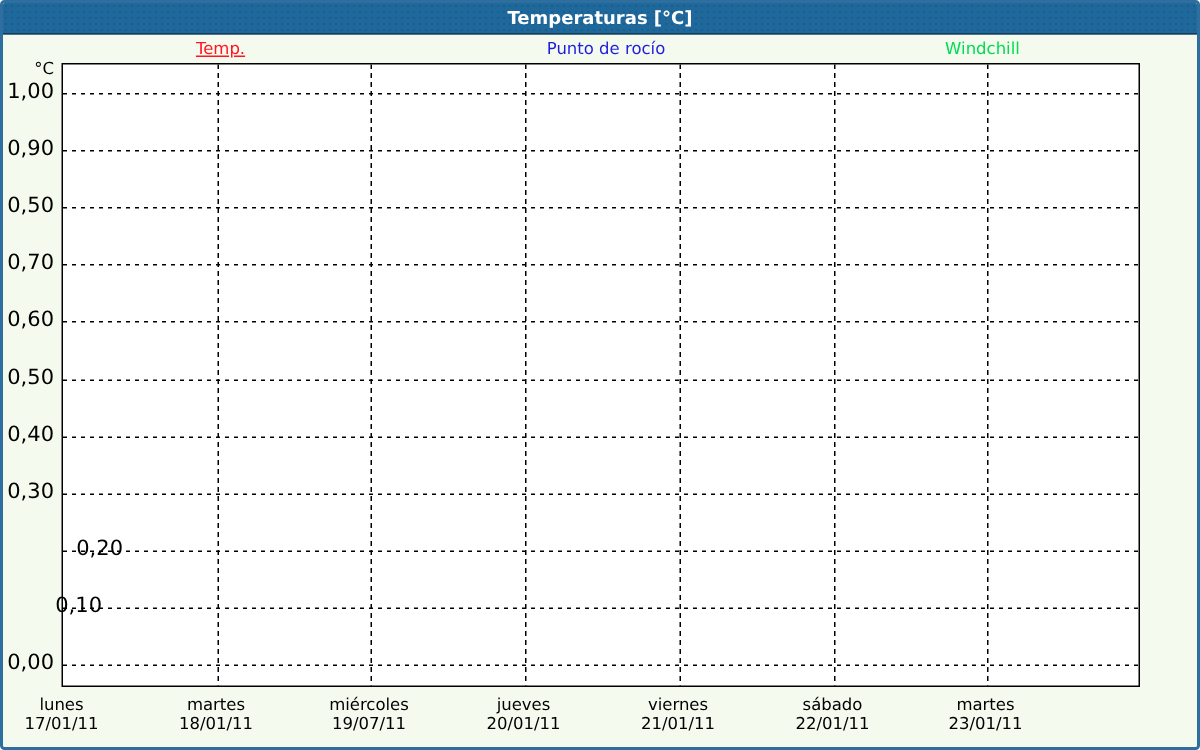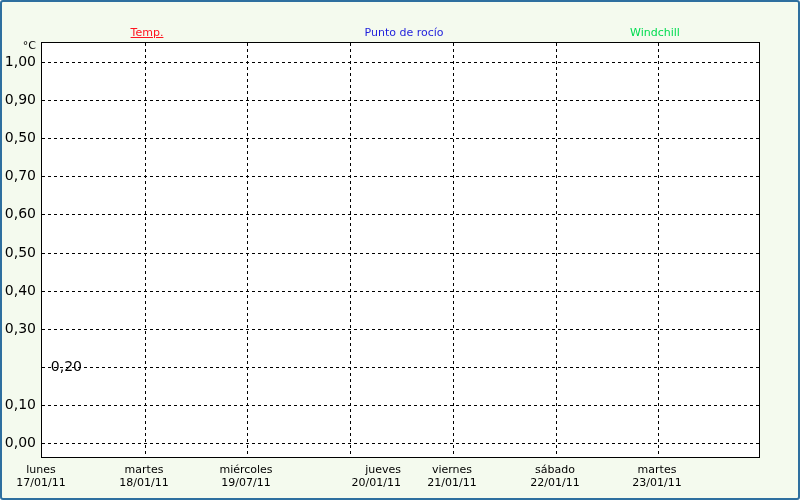--- a/index.html
+++ b/index.html
@@ -28,20 +28,23 @@
     background:repeating-linear-gradient(to bottom,#000 0,#000 3px,transparent 3px,transparent 6px);}
   .ylab{position:absolute;left:0;width:34px;text-align:right;font-size:14px;height:14px;line-height:14px;}
   .unit{position:absolute;left:0;width:34px;text-align:right;font-size:11px;height:14px;line-height:14px;top:37px;}
   .xlab{position:absolute;top:461px;width:104px;text-align:center;font-size:11px;}
   .xlab div{line-height:13px;white-space:nowrap;}
 </style>
 </head>
 <body>
 
 <div class="frame" style="border-color: rgb(46, 111, 159); background: rgb(244, 250, 238);">
+  <div class="titlebar" style="background-color: rgb(31, 104, 156);">
+    <span>Temperaturas [°C]</span>
+  </div>
 
   <div class="legend">
       <span class="legend-item" style="left: 145px; color: rgb(255, 20, 32); text-decoration: underline;">Temp.</span>
       <span class="legend-item" style="left: 402px; color: rgb(30, 30, 220);">Punto de rocío</span>
       <span class="legend-item" style="left: 653px; color: rgb(0, 220, 80);">Windchill</span>
     </div>
 
   <div class="plot" style="background: rgb(255, 255, 255);">
       <div class="hgrid" style="top: 19px;"></div>
       <div class="hgrid" style="top: 57px;"></div>
@@ -66,38 +69,38 @@
     <div class="unit">°C</div>
   <div class="ylab" style="top: 52px;">1,00</div>
       <div class="ylab" style="top: 90px;">0,90</div>
       <div class="ylab" style="top: 128px;">0,50</div>
       <div class="ylab" style="top: 166px;">0,70</div>
       <div class="ylab" style="top: 204px;">0,60</div>
       <div class="ylab" style="top: 243px;">0,50</div>
       <div class="ylab" style="top: 281px; text-align: right;">0,40</div>
       <div class="ylab" style="top: 319px;">0,30</div>
       <div class="ylab" style="top: 357px; padding-left: 46px;">0,20</div>
-      <div class="ylab" style="top: 395px;">0,10</div>
+      <div class="ylab" style="top: 395px; padding-left: 32px;">0,10</div>
       <div class="ylab" style="top: 433px;">0,00</div>
     </div>
 
   <div>
       <div class="xlab" style="left: -13px;">
         <div>lunes</div>
         <div>17/01/11</div>
       </div>
       <div class="xlab" style="left: 90px;">
         <div>martes</div>
         <div>18/01/11</div>
       </div>
       <div class="xlab" style="left: 192px;">
         <div>miércoles</div>
         <div>19/07/11</div>
       </div>
-      <div class="xlab" style="left: 295px; text-align: right;">
+      <div class="xlab" style="left: 295px;">
         <div>jueves</div>
         <div>20/01/11</div>
       </div>
       <div class="xlab" style="left: 398px;">
         <div>viernes</div>
         <div>21/01/11</div>
       </div>
       <div class="xlab" style="left: 501px;">
         <div>sábado</div>
         <div>22/01/11</div>

